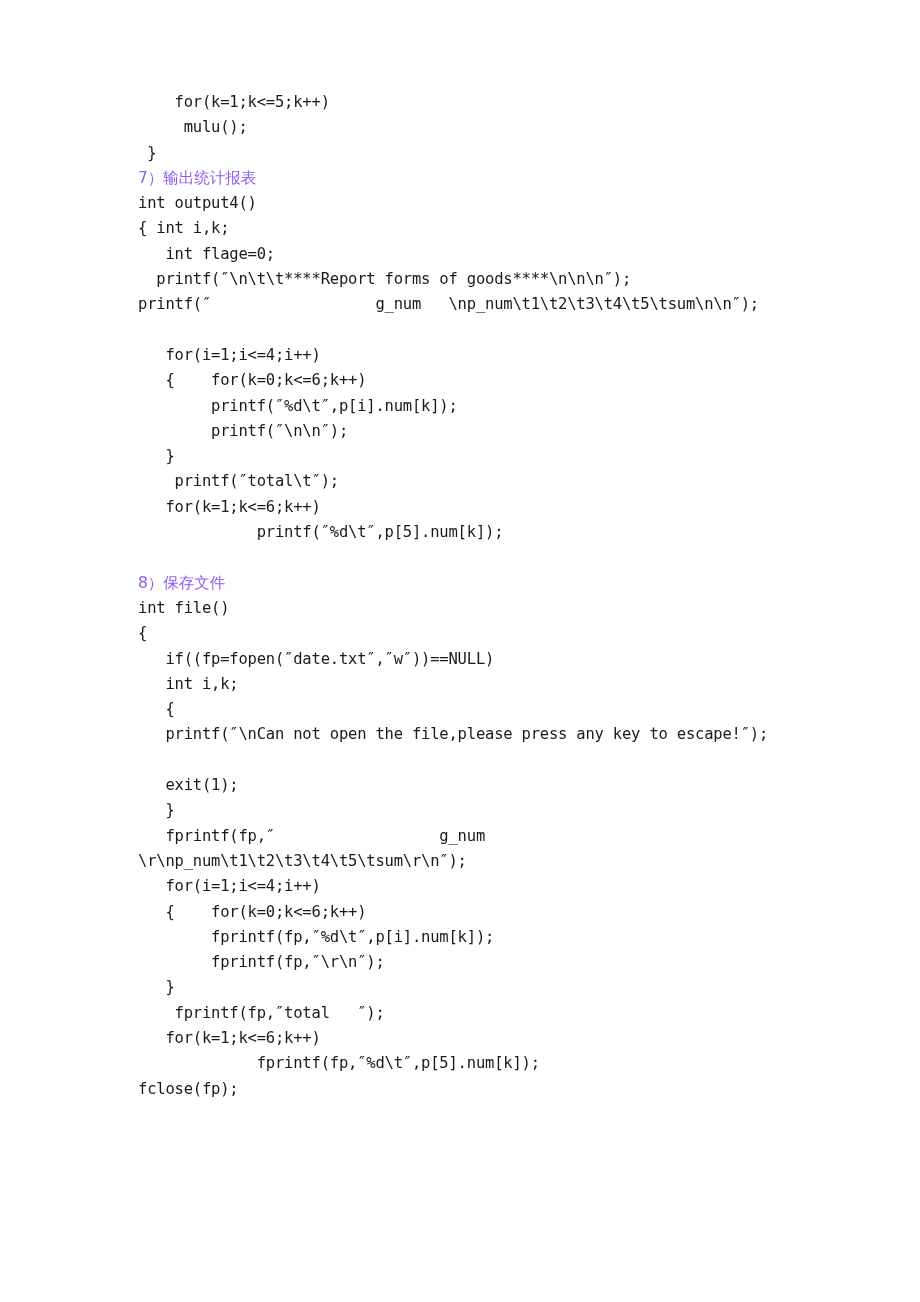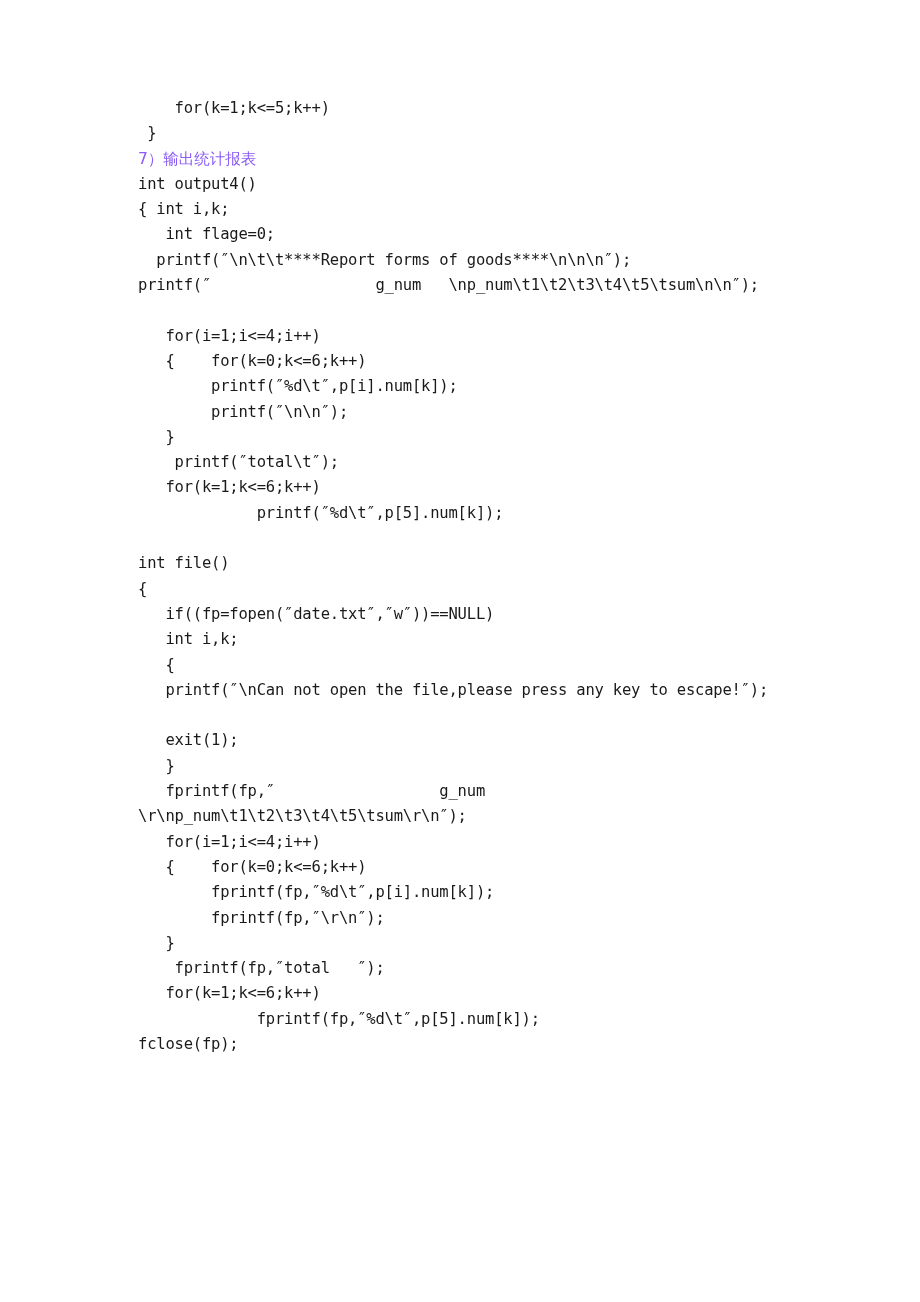--- a/index.html
+++ b/index.html
@@ -13,21 +13,21 @@
   #page {
     position: relative;
     width: 920px;
     height: 1302px;
     background: #ffffff;
     overflow: hidden;
   }
   #code-body {
     position: absolute;
     left: 138px;
-    top: 96px;
+    top: 90px;
     width: 700px;
   }
   .code-line {
     font-family: "DejaVu Sans Mono", monospace;
     font-size: 15.5px;
     line-height: 25.3px;
     color: #1a1a1a;
     white-space: pre;
     letter-spacing: -0.2px;
     height: 25.3px;
@@ -43,37 +43,39 @@
     white-space: pre;
     height: 25.3px;
   }
 </style>
 </head>
 <body>
 
 <div id="page">
   <div id="code-body">
       <div class="code-line">    for(k=1;k&lt;=5;k++)</div>
+      <div class="code-line">     mulu();</div>
       <div class="code-line"> }</div>
       <div class="zh-line">7）输出统计报表</div>
       <div class="code-line">int output4()</div>
       <div class="code-line">{ int i,k;</div>
       <div class="code-line">   int flage=0;</div>
       <div class="code-line">  printf(″\n\t\t****Report forms of goods****\n\n\n″);</div>
       <div class="code-line">printf(″                  g_num   \np_num\t1\t2\t3\t4\t5\tsum\n\n″);</div>
       <div class="code-line blank"></div>
       <div class="code-line">   for(i=1;i&lt;=4;i++)</div>
       <div class="code-line">   {    for(k=0;k&lt;=6;k++)</div>
       <div class="code-line">        printf(″%d\t″,p[i].num[k]);</div>
       <div class="code-line">        printf(″\n\n″);</div>
       <div class="code-line">   }</div>
       <div class="code-line">    printf(″total\t″);</div>
       <div class="code-line">   for(k=1;k&lt;=6;k++)</div>
       <div class="code-line">             printf(″%d\t″,p[5].num[k]);</div>
       <div class="code-line blank"></div>
+      <div class="zh-line">8）保存文件</div>
       <div class="code-line">int file()</div>
       <div class="code-line">{</div>
       <div class="code-line">   if((fp=fopen(″date.txt″,″w″))==NULL)</div>
       <div class="code-line">   int i,k;</div>
       <div class="code-line">   {</div>
       <div class="code-line">   printf(″\nCan not open the file,please press any key to escape!″);</div>
       <div class="code-line blank"></div>
       <div class="code-line">   exit(1);</div>
       <div class="code-line">   }</div>
       <div class="code-line">   fprintf(fp,″                  g_num</div>

